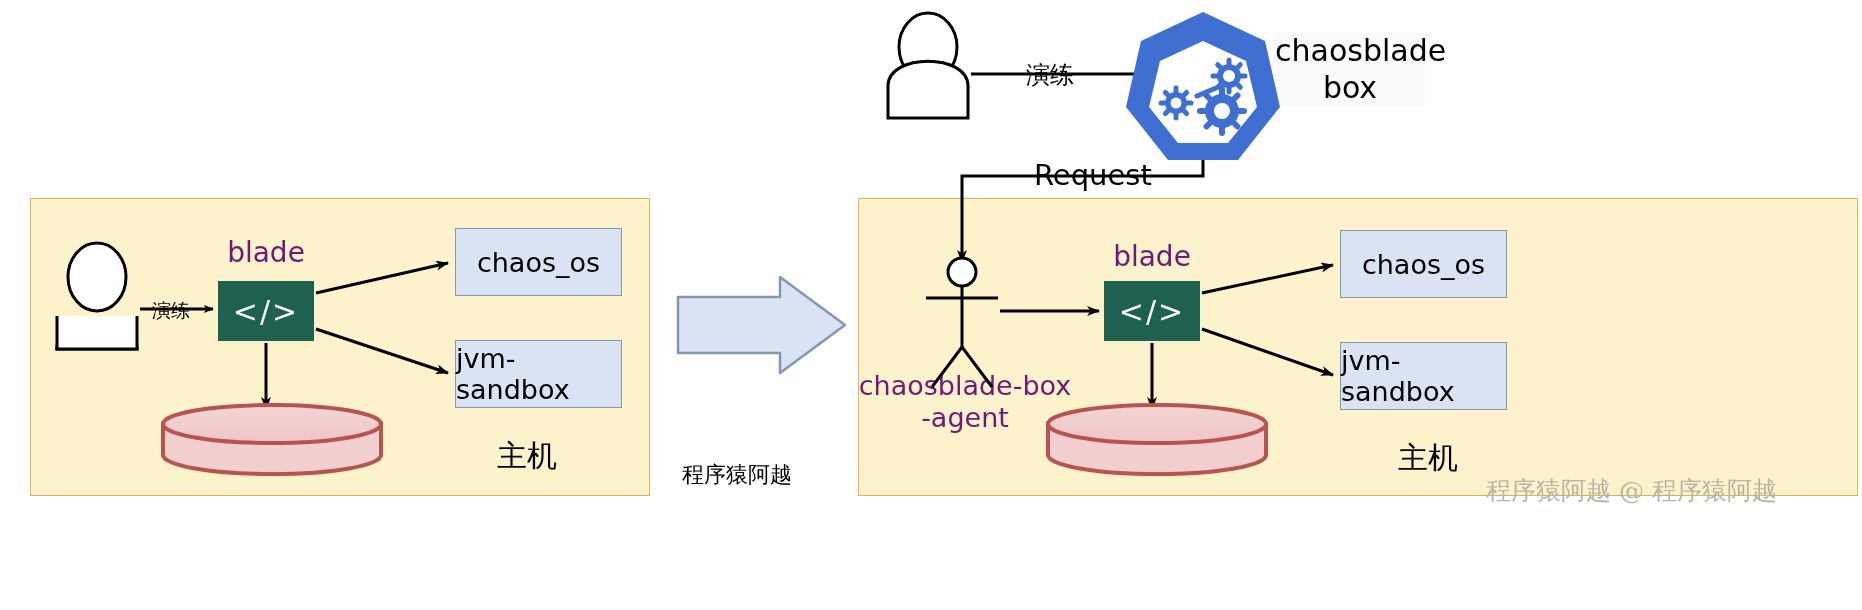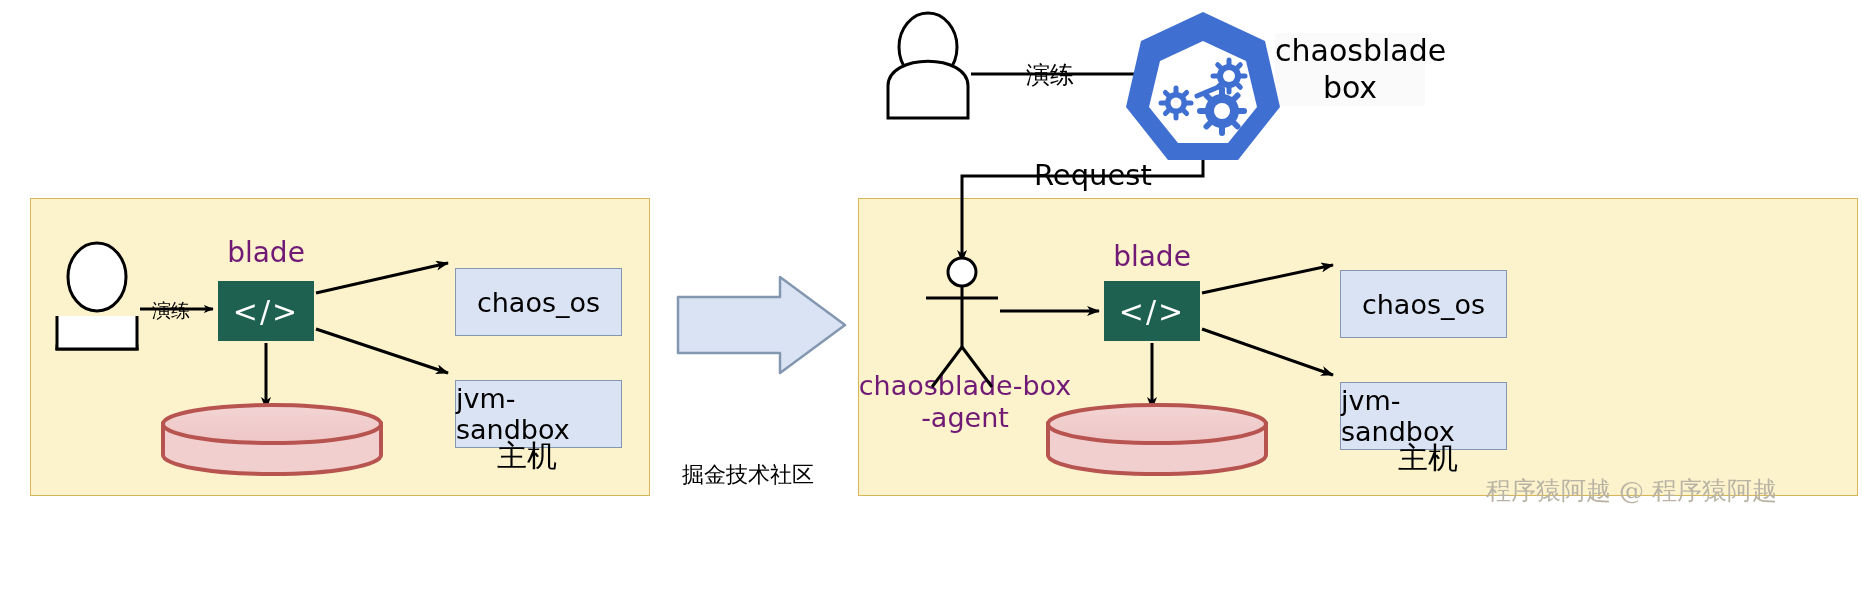--- a/index.html
+++ b/index.html
@@ -42,21 +42,20 @@
     position: absolute;
     background: #dae3f3;
     border: 1.5px solid #8497b0;
     box-sizing: border-box;
     display: flex;
     align-items: center;
     justify-content: center;
     font-family: "DejaVu Sans", sans-serif;
     font-size: 27px;
     color: #000000;
-    margin-top: 40px;
   }
   .blade-box {
     position: absolute;
     background: #1f6150;
     display: flex;
     align-items: center;
     justify-content: center;
     color: #ffffff;
     font-family: "DejaVu Sans", sans-serif;
     font-size: 30px;
@@ -147,21 +146,21 @@
   <div class="title-label" style="left:855px; top:370px; width:220px; font-size:27px; line-height:1.2;">chaosblade-box
 -agent</div>
 
   <div class="edge-label white" style="left:1024px; top:59px;">演练</div>
 
   <div class="edge-label white" style="left:1032px; top:158px; font-size:29px;">Request</div>
 
   <div class="k8s-name" style="left:1275px; top:33px; width:150px;">chaosblade
 box</div>
 
-  <div class="center-note" style="left:682px; top:460px;">掘金技术社区</div>
+  <div class="center-note" style="left:682px; top:460px;">程序猿阿越</div>
 
   <div class="watermark" style="left:1486px; top:474px;">程序猿阿越 @ 程序猿阿越</div>
 
   <svg class="layer" viewBox="0 0 1862 610">
     <defs>
       <marker id="ah" markerWidth="10" markerHeight="8" refX="9.2" refY="4" orient="auto" markerUnits="userSpaceOnUse">
         <path d="M0,0 L10,4 L0,8 L2.6,4 Z" fill="#000"></path>
       </marker>
       <marker id="ahs" markerWidth="13" markerHeight="10" refX="12" refY="5" orient="auto" markerUnits="userSpaceOnUse">
         <path d="M0,0 L13,5 L0,10 L3.4,5 Z" fill="#000"></path>

